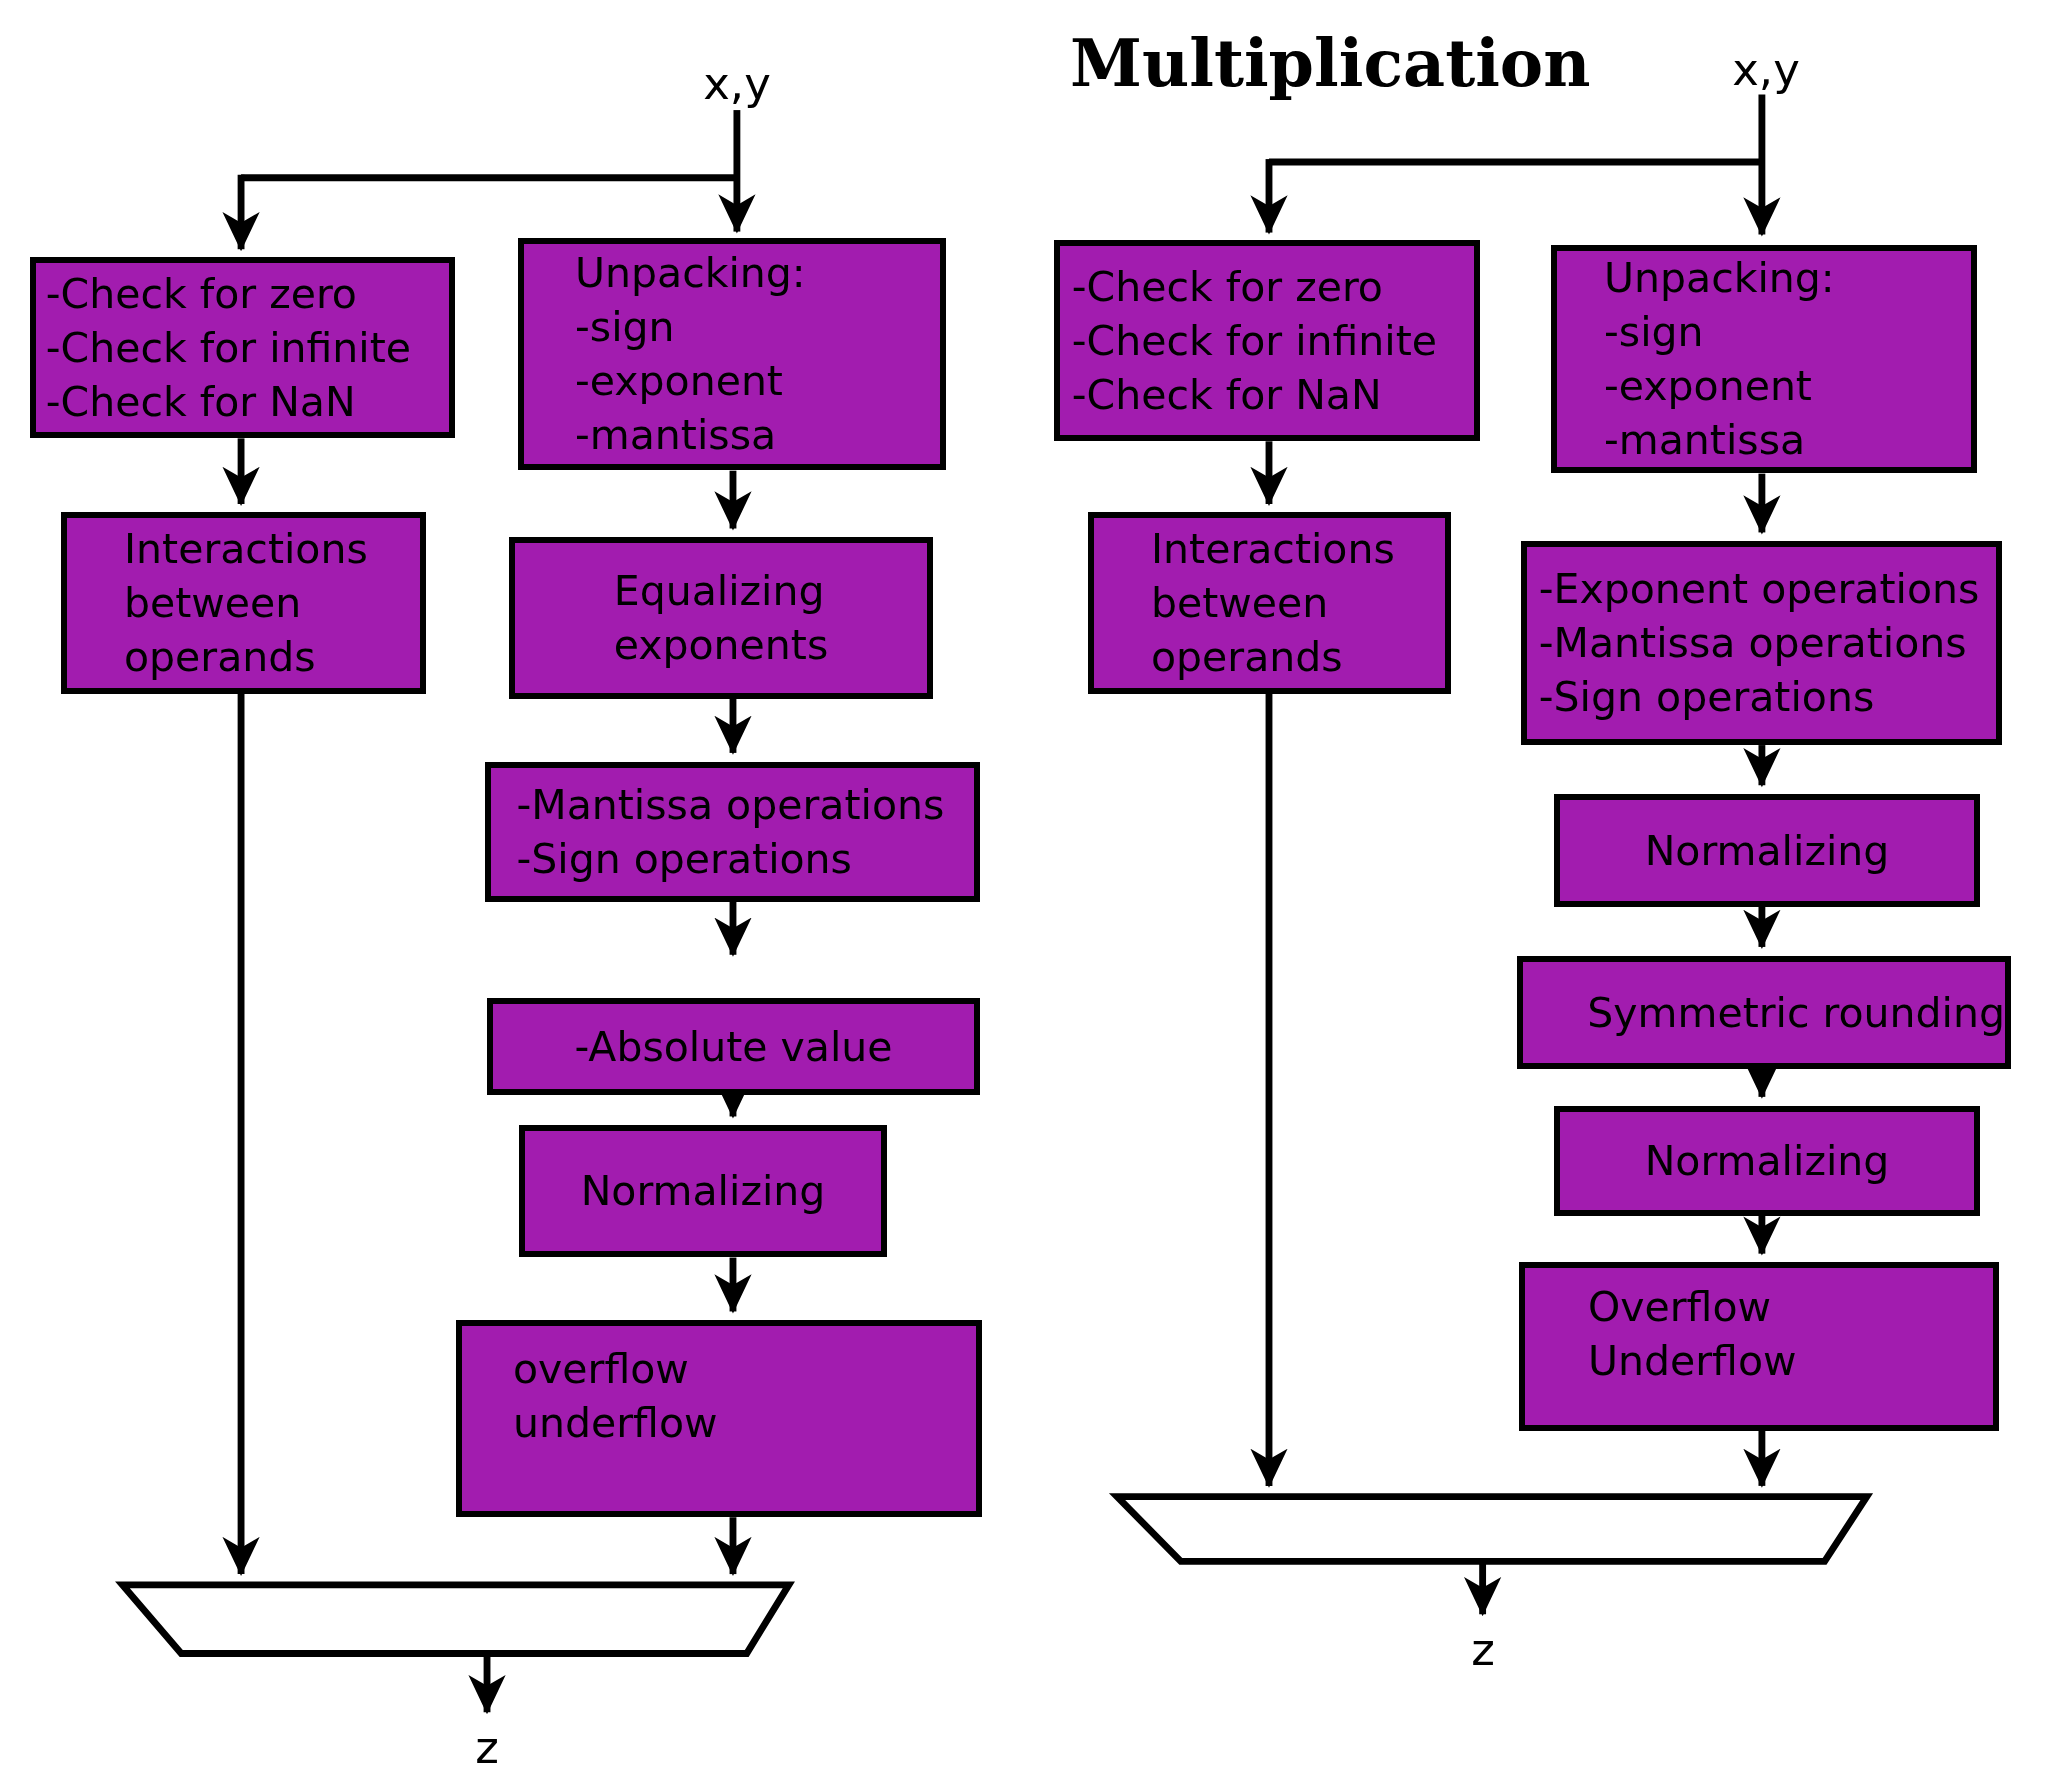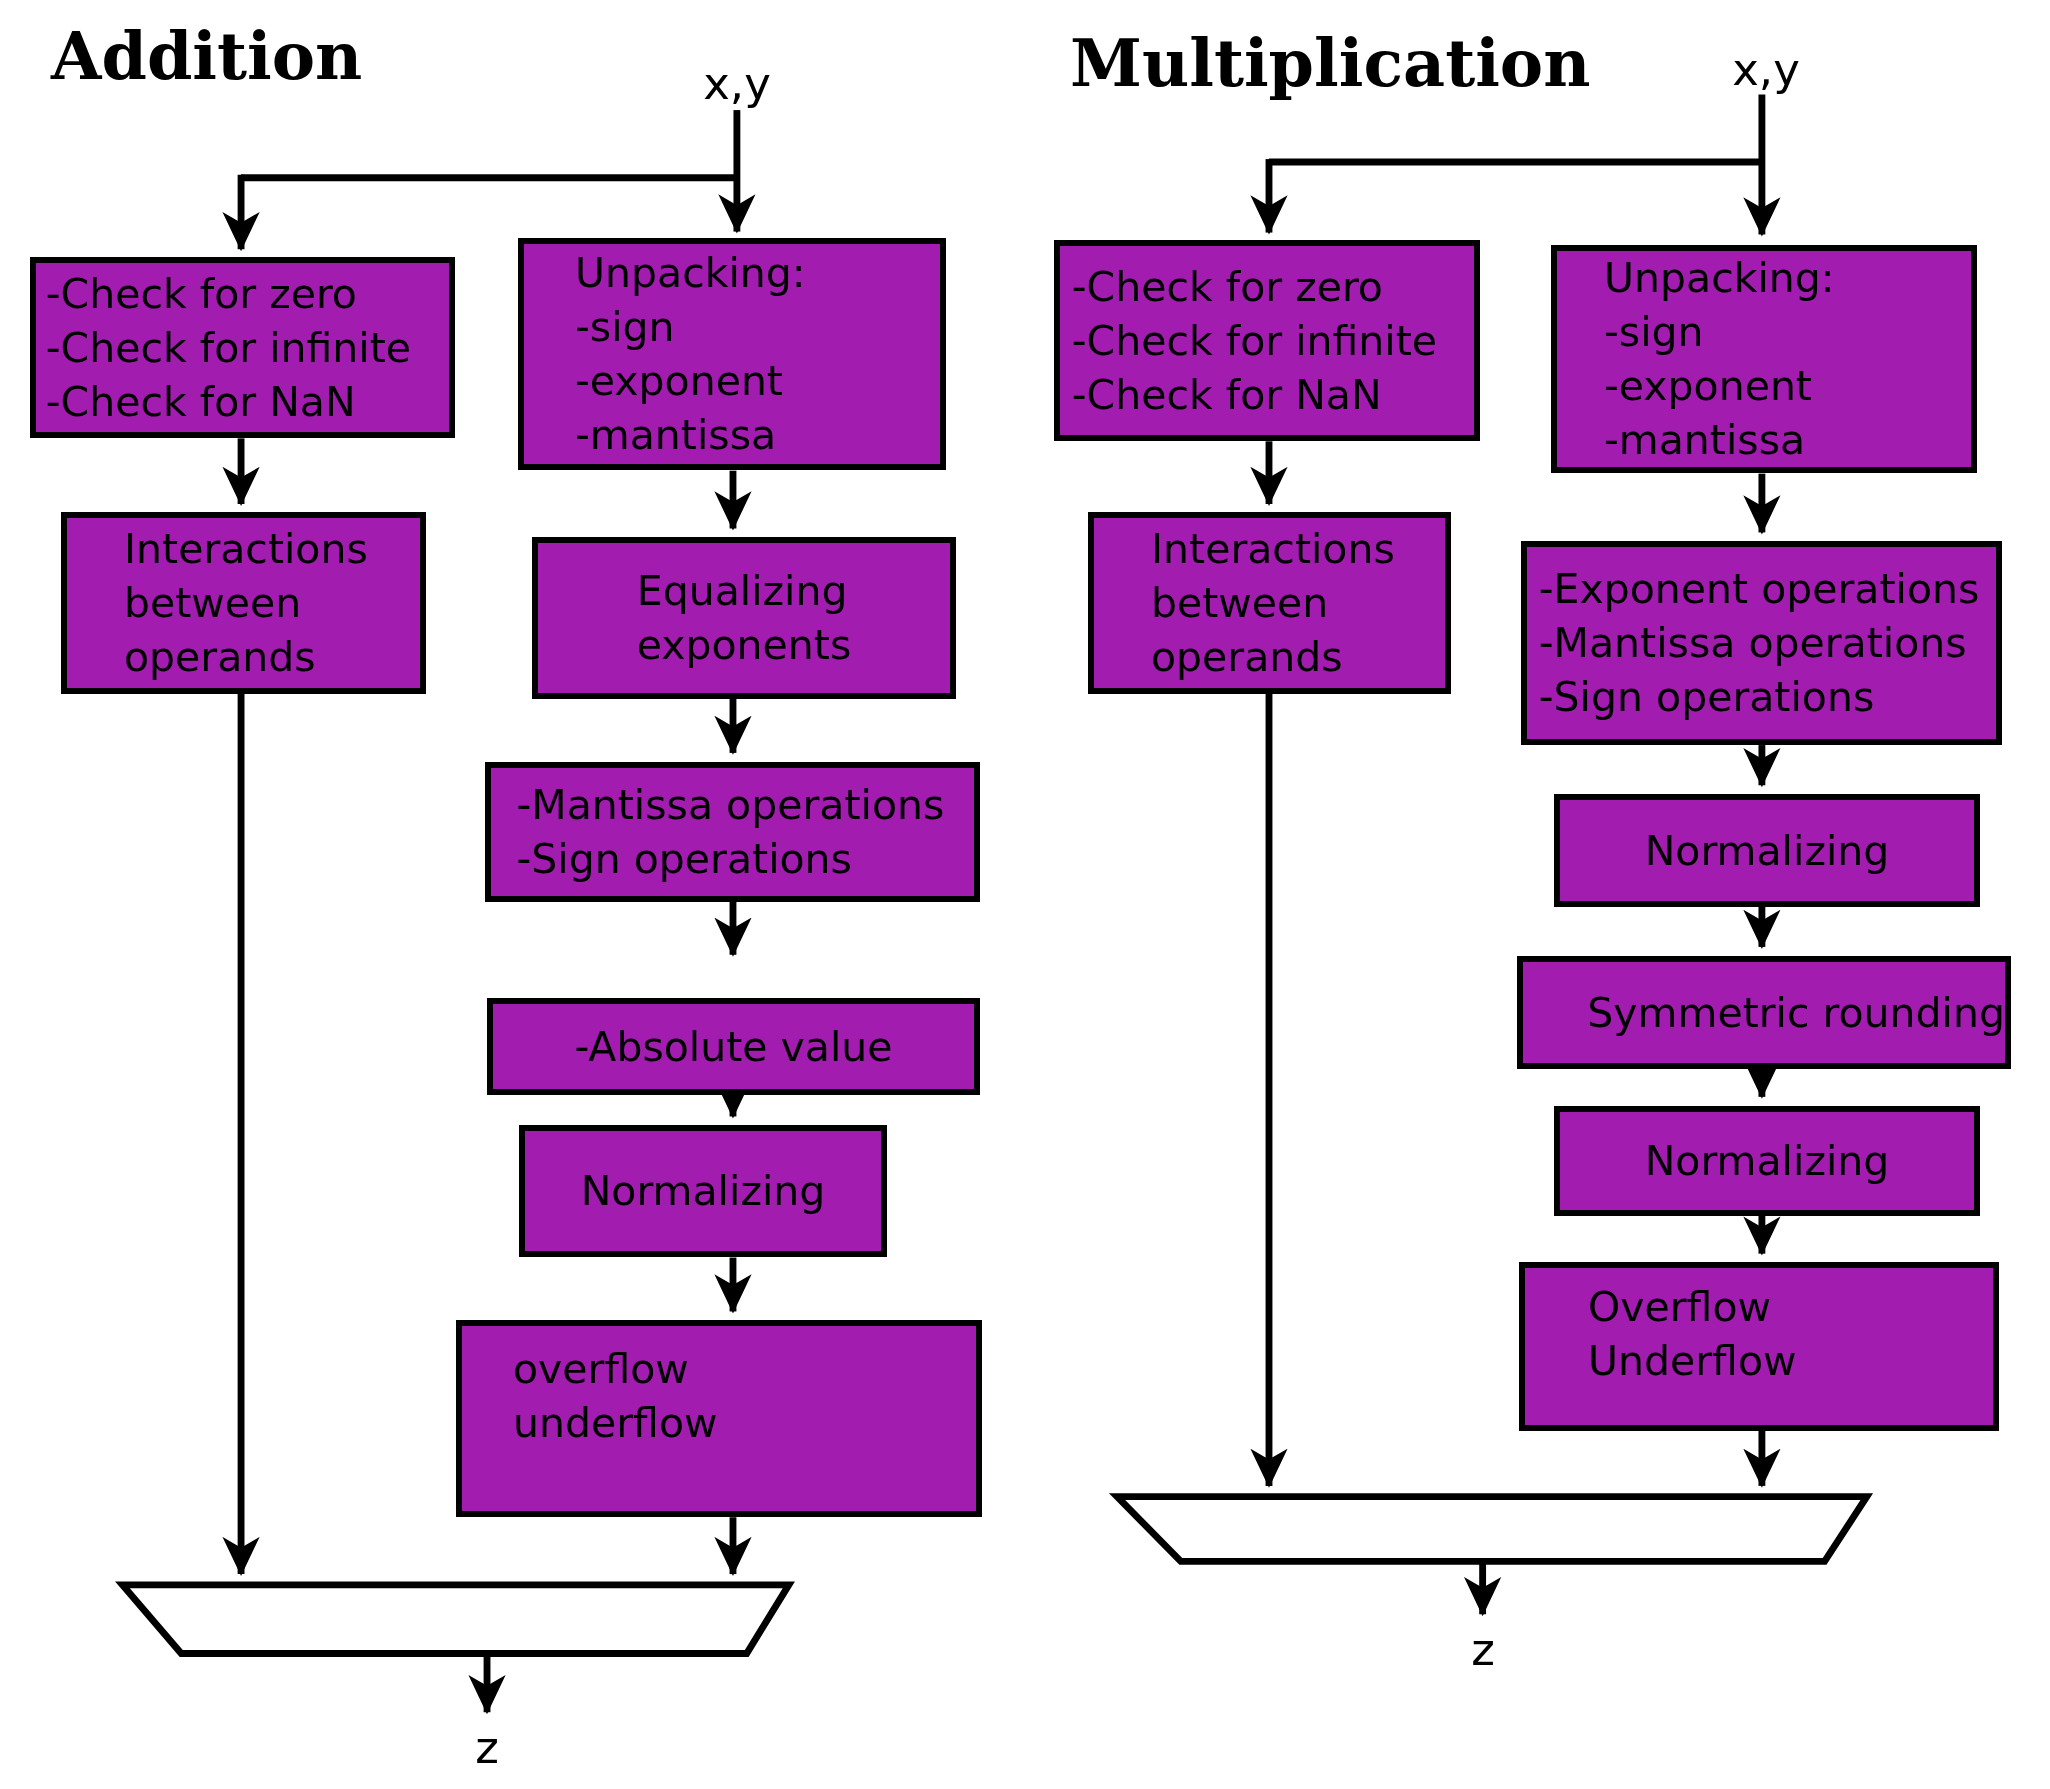--- a/index.html
+++ b/index.html
@@ -80,21 +80,20 @@
     <path class="conn" d="M1798,483 L1798,543" marker-end="url(#arrow)"></path>
     <path class="conn" d="M1798,760 L1798,801" marker-end="url(#arrow)"></path>
     <path class="conn" d="M1798,925 L1798,966" marker-end="url(#arrow)"></path>
     <path class="conn" d="M1798,1090 L1798,1119" marker-end="url(#arrow)"></path>
     <path class="conn" d="M1798,1240 L1798,1279" marker-end="url(#arrow)"></path>
     <path class="conn" d="M1798,1460 L1798,1516" marker-end="url(#arrow)"></path>
     <polygon class="mux" points="1140,1527 1905,1527 1862,1593 1205,1593"></polygon>
     <path class="conn" d="M1513,1593 L1513,1647" marker-end="url(#arrow)"></path>
   </svg>
 
-  <div class="chart-title" style="left:51px;top:21.6px;">Addition</div>
   <div class="io-label" style="left:737px;top:59px;">x,y</div>
 
   <div class="fbox" style="left:30px;top:257px;width:425px;height:181px;padding-left:9.8px;">
     <div class="lines">
       <span class="line">-Check for zero</span>
       <span class="line">-Check for infinite</span>
       <span class="line">-Check for NaN</span>
     </div>
   </div>
 
@@ -108,21 +107,21 @@
 
   <div class="fbox" style="left:518px;top:238px;width:428px;height:232px;padding-left:51px;">
     <div class="lines">
       <span class="line">Unpacking:</span>
       <span class="line">-sign</span>
       <span class="line">-exponent</span>
       <span class="line">-mantissa</span>
     </div>
   </div>
 
-  <div class="fbox block-center" style="left:532px;top:537px;width:424px;height:162px;">
+  <div class="fbox block-center" style="left:509px;top:537px;width:424px;height:162px;">
     <div class="lines">
       <span class="line">Equalizing</span>
       <span class="line">exponents</span>
     </div>
   </div>
 
   <div class="fbox" style="left:485px;top:762px;width:495px;height:140px;padding-left:25.5px;">
     <div class="lines">
       <span class="line">-Mantissa operations</span>
       <span class="line">-Sign operations</span>

